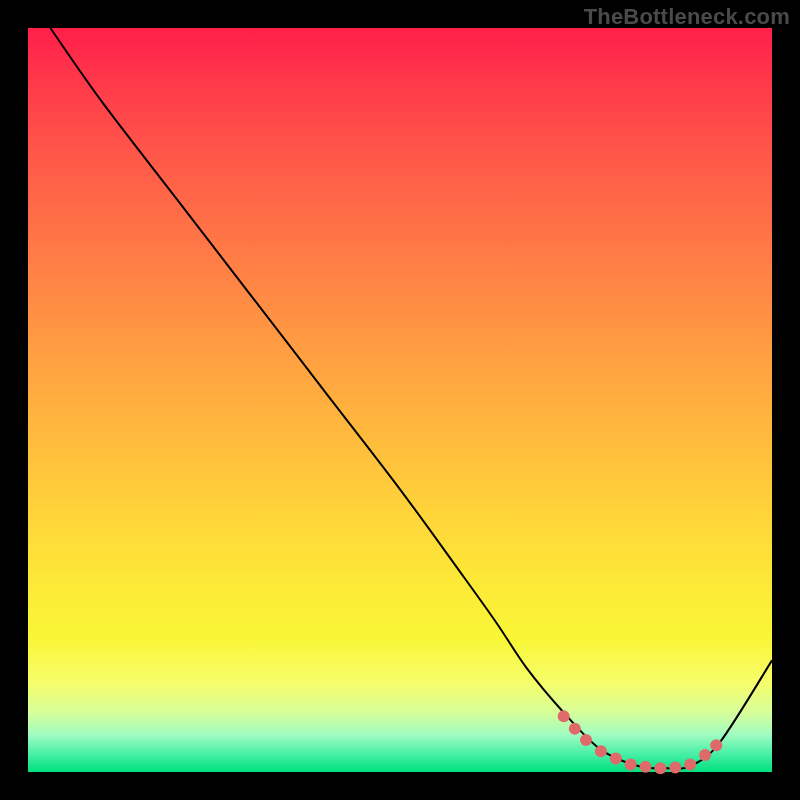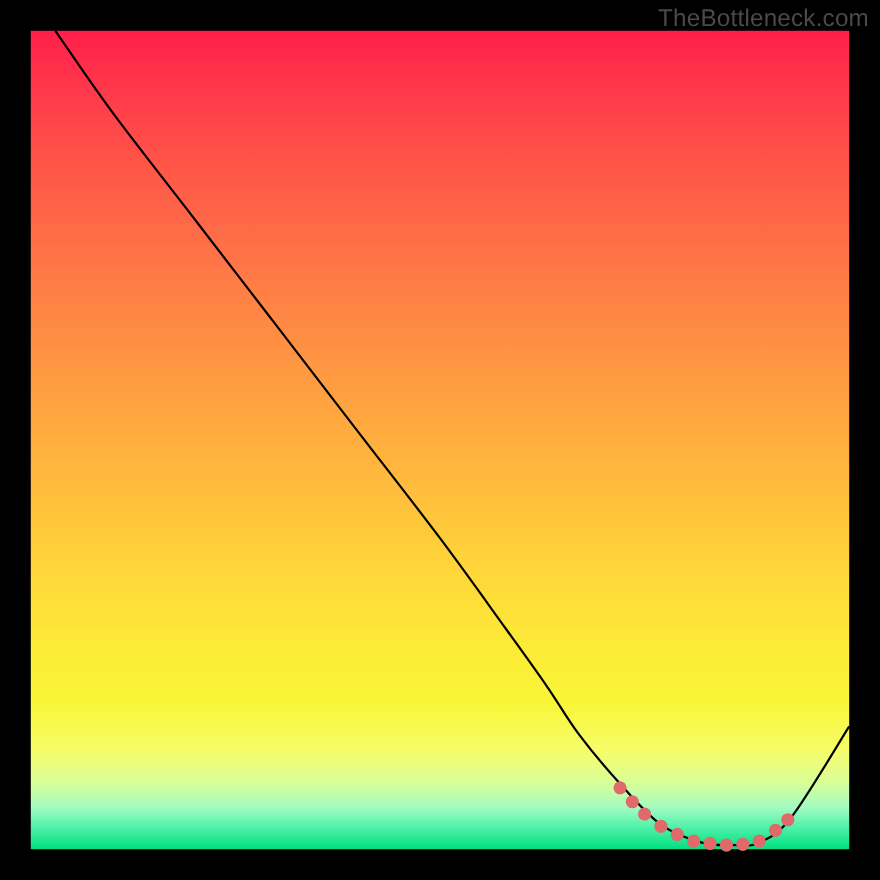--- a/index.html
+++ b/index.html
@@ -16,21 +16,21 @@
     height: 800px;
     background: #000;
     position: relative;
   }
   .watermark {
     position: absolute;
     top: 4px;
     right: 10px;
     color: #4a4a4a;
     font-size: 22px;
-    font-weight: 400;
+    font-weight: 700;
     letter-spacing: 0.2px;
   }
   .plot {
     position: absolute;
     left: 28px;
     top: 28px;
     width: 744px;
     height: 744px;
     
     background: linear-gradient(to bottom,

